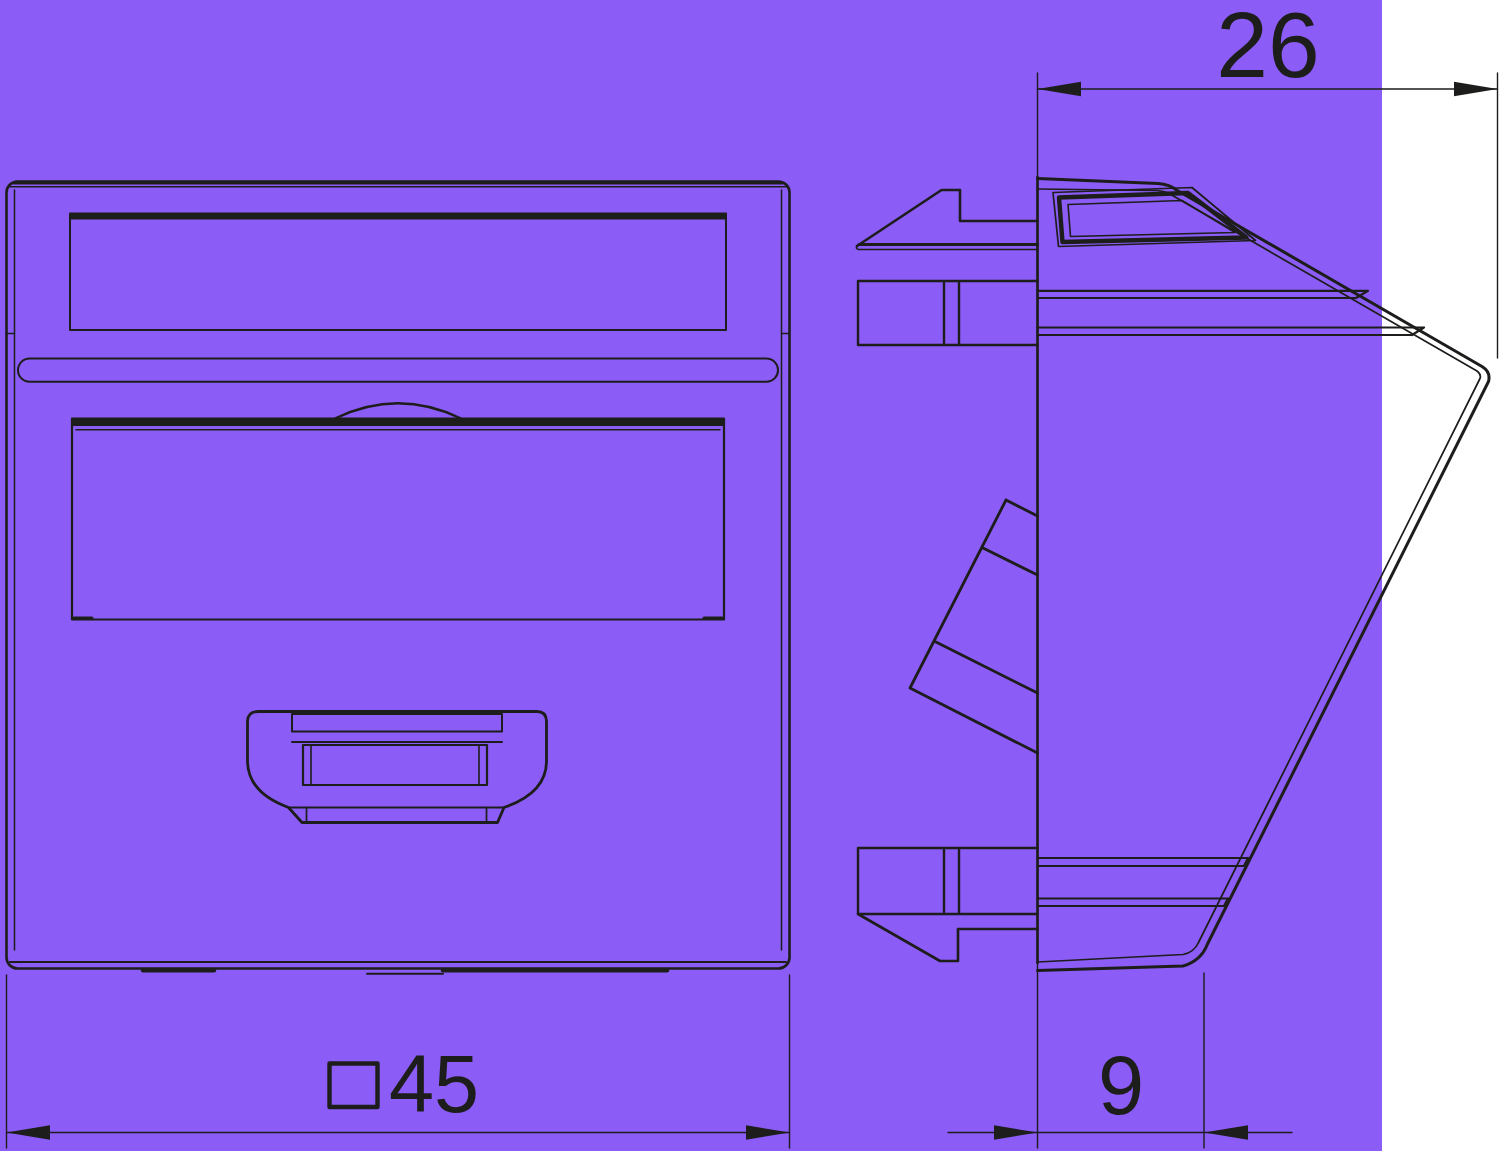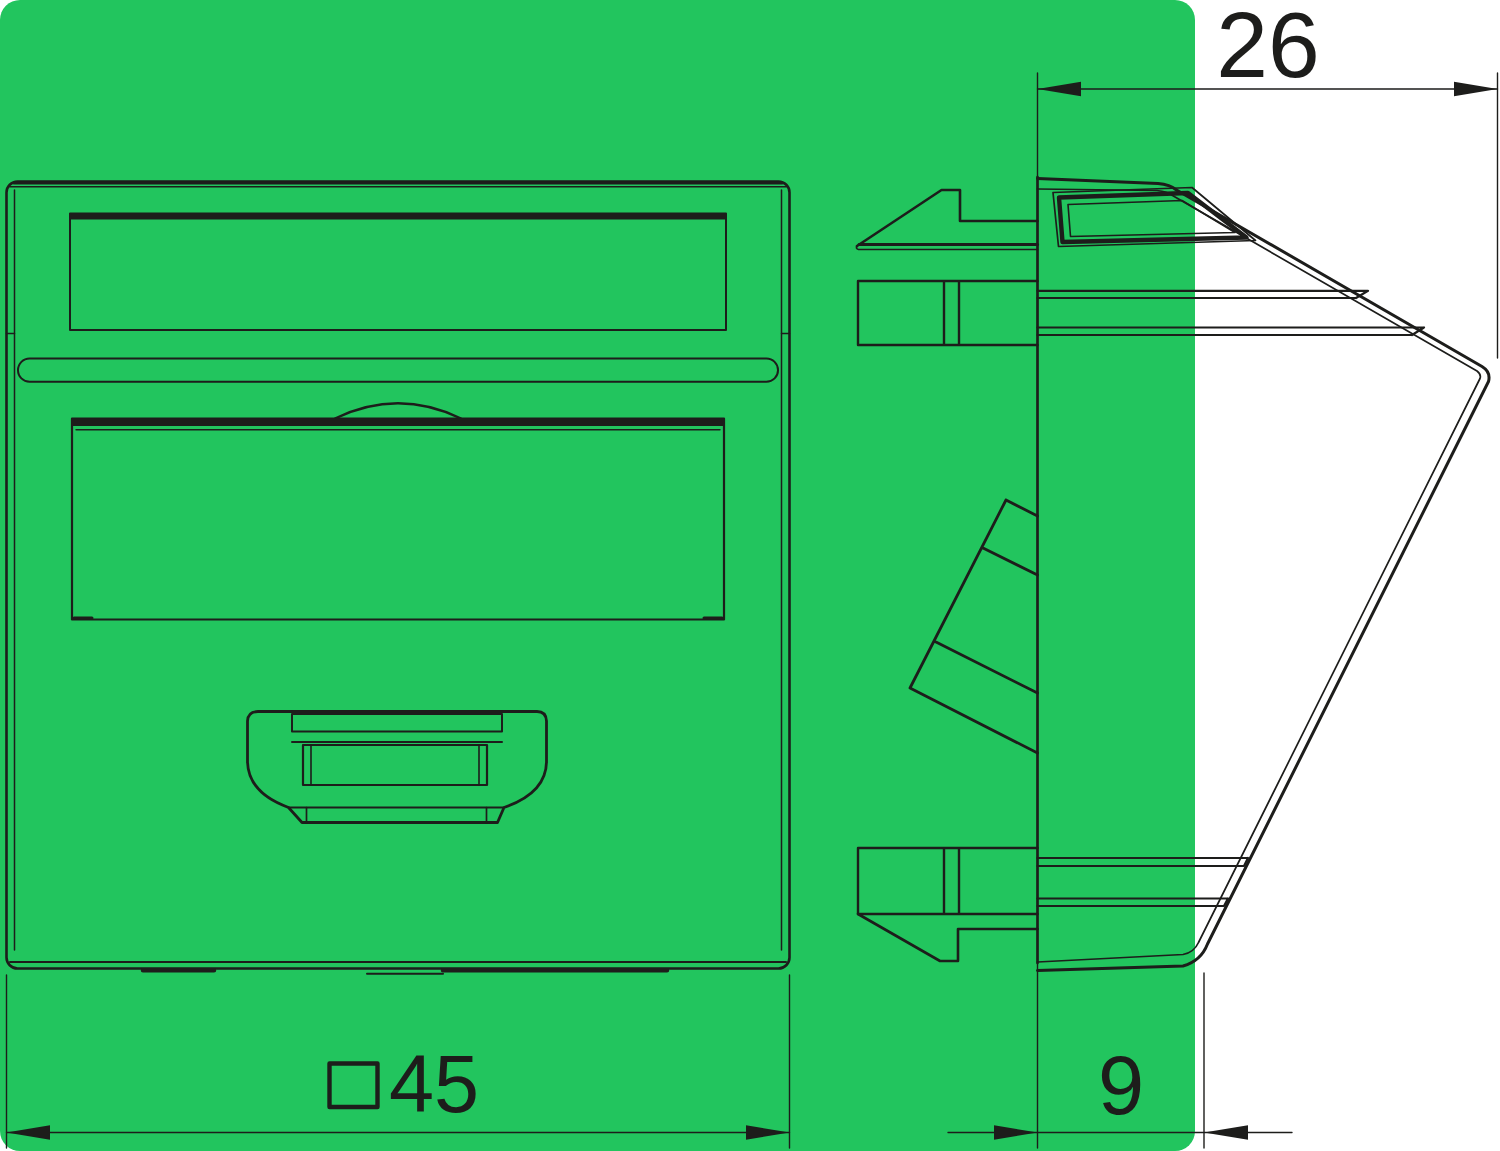--- a/index.html
+++ b/index.html
@@ -6,24 +6,23 @@
     margin:0;
     padding:0;
     background:#ffffff;
     width:1500px;
     height:1151px;
     overflow:hidden;
     font-family:"Liberation Sans", sans-serif;
   }
   .sheet{
     position:relative;
-    width:1195px;
+    width:1382px;
     height:1151px;
-    background:#22c55e;
-    border-radius:20px;
+    background:#8b5cf6;
   }
   svg{display:block}
   svg text{
     font-family:"Liberation Sans", sans-serif;
     fill:#1d1d1b;
     stroke:none;
   }
   .ln{stroke:#1d1d1b;fill:none;stroke-linecap:round;stroke-linejoin:round}
   .fil{fill:#1d1d1b;stroke:none}
 </style>

